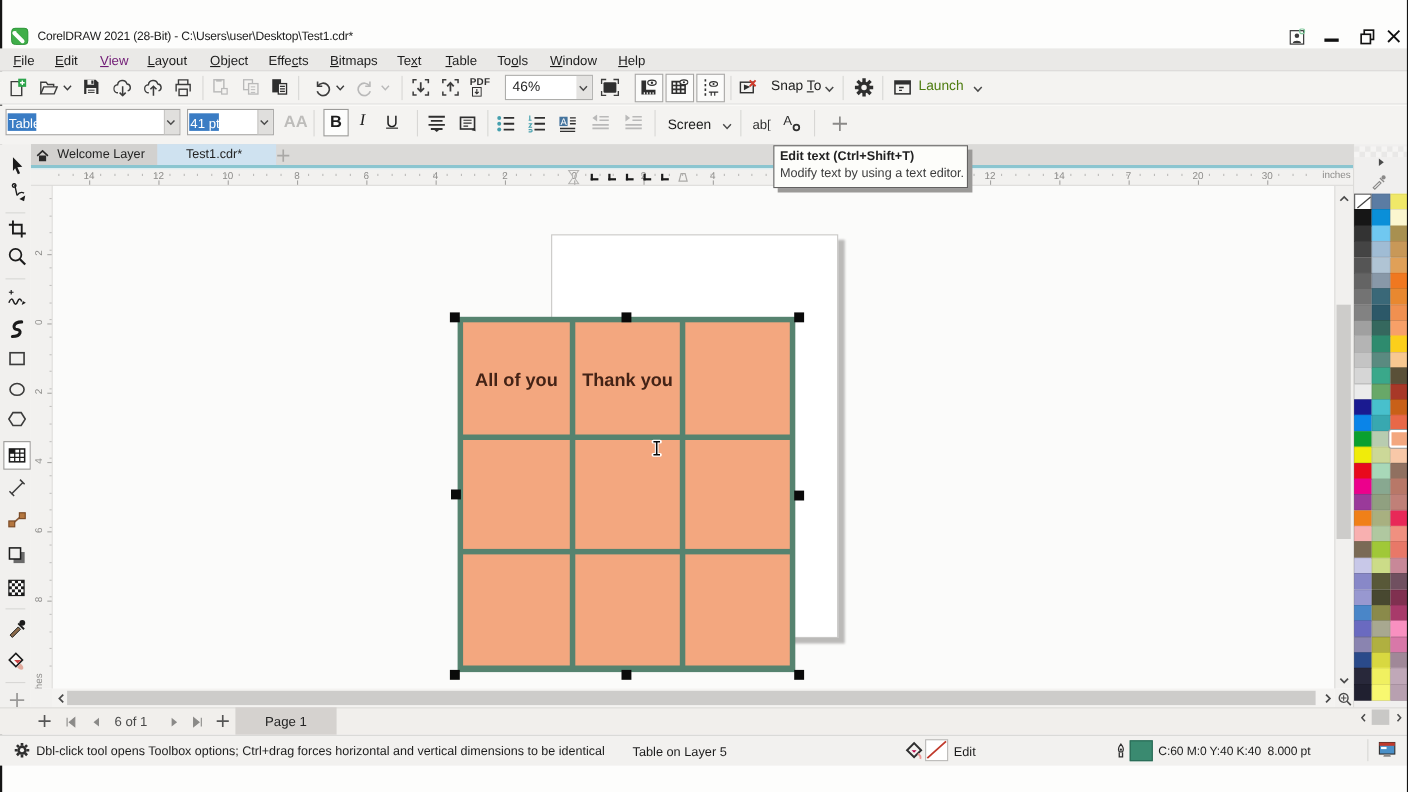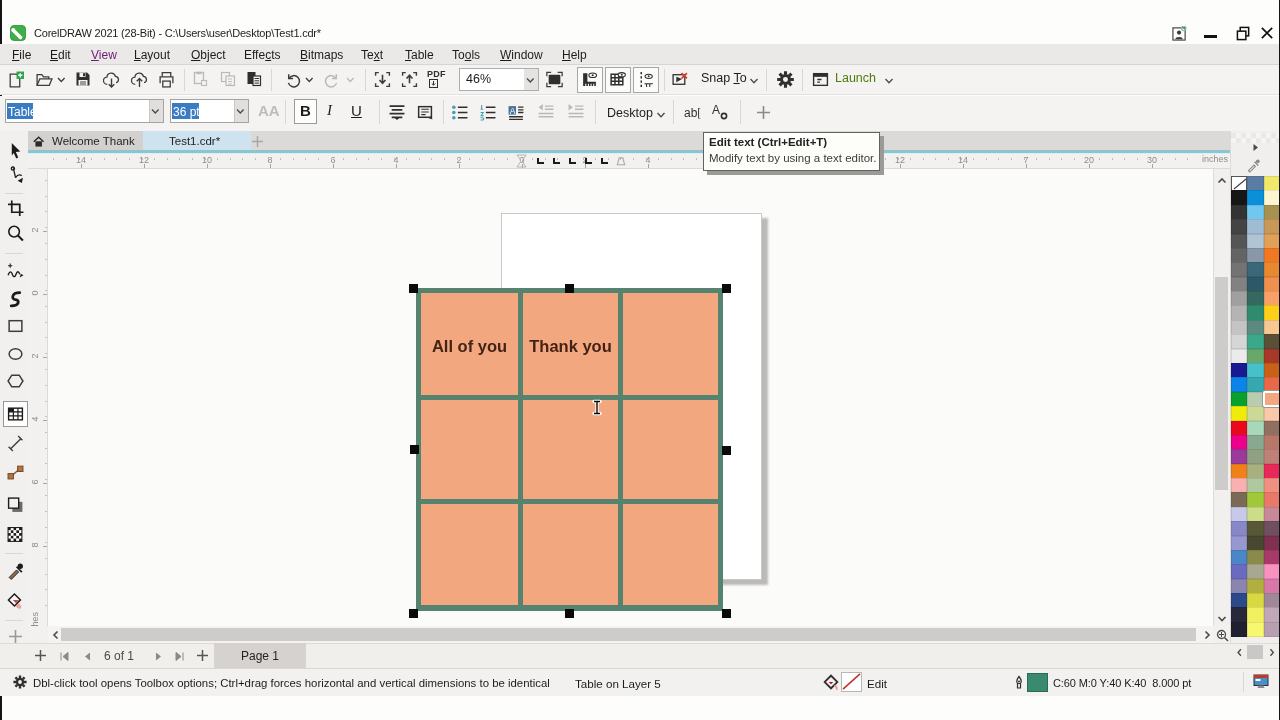--- a/index.html
+++ b/index.html
@@ -238,21 +238,21 @@
 <div class="ab" style="left:5px;top:99px;width:159px;height:24px;background:#fff;border:1px solid #a5a4a2"></div>
 <div class="ab" style="left:7px;top:103px;width:26px;height:16px;background:#3a7cc4"></div>
 <div class="ab" style="left:8px;top:105px;font-size:12px;color:#fff">Table</div>
 <div class="ab" style="left:149px;top:100px;width:14px;height:22px;background:#e0dfdd;border-left:1px solid #c8c7c5"></div>
 <svg style="position:absolute;left:151px;top:107px" width="9" height="9" viewBox="0 0 9 9">
     <path d="M1 2.5 l3.3 3.5 L7.6 2.5" fill="none" stroke="#4a4a4a" stroke-width="1.3"></path>
   </svg>
 
 <div class="ab" style="left:170px;top:99px;width:79px;height:24px;background:#fff;border:1px solid #a5a4a2"></div>
 <div class="ab" style="left:172px;top:103px;width:27px;height:16px;background:#3a7cc4"></div>
-<div class="ab" style="left:173px;top:105px;font-size:12px;color:#fff">36 pt</div>
+<div class="ab" style="left:173px;top:105px;font-size:12px;color:#fff">41 pt</div>
 <div class="ab" style="left:234px;top:100px;width:14px;height:22px;background:#e0dfdd;border-left:1px solid #c8c7c5"></div>
 <svg style="position:absolute;left:236px;top:107px" width="9" height="9" viewBox="0 0 9 9">
     <path d="M1 2.5 l3.3 3.5 L7.6 2.5" fill="none" stroke="#4a4a4a" stroke-width="1.3"></path>
   </svg>
 
 <div class="ab" style="left:258px;top:102px;font-size:15px;font-weight:bold;color:#bdbcba">AA</div>
 <div class="sep" style="left:285px;top:100px;height:24px"></div>
 
 <div class="ab" style="left:294px;top:99px;width:23px;height:25px;background:#fdfdfc;border:1px solid #9b9a98"></div>
 <div class="ab" style="left:300px;top:102px;font-size:15px;font-weight:bold;color:#1c1c1c">B</div>
@@ -296,21 +296,21 @@
     <path d="M1 3 l4 3 v-6 z" fill="#b9b9b9"></path>
     <path d="M7 2 h8 M7 5 h8 M1 9 h14 M1 12 h14" stroke="#b9b9b9" stroke-width="1.4"></path>
   </svg>
 
 <svg style="position:absolute;left:567px;top:104px" width="18" height="17" viewBox="0 0 16 16">
     <path d="M5 3 l-4 3 v-6 z" fill="#b9b9b9"></path>
     <path d="M7 2 h8 M7 5 h8 M1 9 h14 M1 12 h14" stroke="#b9b9b9" stroke-width="1.4"></path>
   </svg>
 <div class="sep" style="left:595px;top:100px;height:24px"></div>
 
-<div class="ab" style="left:607px;top:106px;font-size:12.5px;color:#1c1c1c">Desktop</div>
+<div class="ab" style="left:607px;top:106px;font-size:12.5px;color:#1c1c1c">Screen</div>
 <svg style="position:absolute;left:656px;top:110px" width="10" height="10" viewBox="0 0 10 10">
     <path d="M1.5 3 l3.5 3.8 L8.5 3" fill="none" stroke="#4a4a4a" stroke-width="1.3"></path>
   </svg>
 <div class="sep" style="left:673px;top:100px;height:24px"></div>
 
 <div class="ab" style="left:684px;top:106px;font-size:12px;color:#2f2f2f">ab<span style="font-family:'Liberation Serif',serif">[</span></div>
 
 <div class="ab" style="left:712px;top:103px;font-size:12px;color:#2f2f2f">A</div>
 <svg style="position:absolute;left:720px;top:112px" width="8" height="8" viewBox="0 0 8 8">
     <circle cx="4" cy="4" r="2.6" fill="none" stroke="#2f2f2f" stroke-width="1.6"></circle>
@@ -323,21 +323,21 @@
 
 <div class="ab" style="left:28px;top:131px;width:1203px;height:20px;background:#dbdad8"></div>
 
 <div class="ab" style="left:28px;top:131px;width:115px;height:20px;background:#d2d1cf"></div>
 
 <svg style="position:absolute;left:33px;top:136px" width="13" height="13" viewBox="0 0 16 16">
     <path d="M1 7 L7 1.5 L13 7" fill="none" stroke="#2a2a2a" stroke-width="1.8"></path>
     <path d="M3 6.5 V13 h8 V6.5" fill="#2a2a2a"></path>
   </svg>
 
-<div class="ab" style="left:52px;top:135px;font-size:11.5px;color:#242424">Welcome Thank</div>
+<div class="ab" style="left:52px;top:135px;font-size:11.5px;color:#242424">Welcome Layer</div>
 
 <div class="ab" style="left:143px;top:131px;width:108px;height:20px;background:#cfe2f0"></div>
 
 <div class="ab" style="left:169px;top:135px;font-size:11.5px;color:#242424">Test1.cdr*</div>
 
 <svg style="position:absolute;left:251px;top:135px" width="13" height="13" viewBox="0 0 13 13">
     <path d="M6.5 1 v11 M1 6.5 h11" stroke="#a9a8a6" stroke-width="1.5"></path>
   </svg>
 
 <div class="ab" style="left:28px;top:150px;width:1203px;height:3px;background:#8ac5d0"></div>
@@ -699,21 +699,21 @@
 
 <svg style="position:absolute;left:590px;top:394px" width="16" height="27" viewBox="0 0 16 16">
     <path d="M4 2 h6 M7 2 v12 M4 14 h6" stroke="#fff" stroke-width="3.4" stroke-linecap="round"></path>
     <path d="M4 2 h6 M7 2 v12 M4 14 h6" stroke="#0a0a0a" stroke-width="1.4"></path>
   </svg>
 
 <div class="ab" style="left:707px;top:136px;width:177px;height:39px;background:#9b9a98"></div>
 
 <div class="ab" style="left:703px;top:132px;width:177px;height:39px;background:#fdfdfa;border:1px solid #636261"></div>
 
-<div class="ab" style="left:709px;top:136px;font-size:11.5px;font-weight:bold;color:#222">Edit text (Ctrl+Edit+T)</div>
+<div class="ab" style="left:709px;top:136px;font-size:11.5px;font-weight:bold;color:#222">Edit text (Ctrl+Shift+T)</div>
 
 <div class="ab" style="left:709px;top:152px;font-size:11.5px;color:#3c3c3c">Modify text by using a text editor.</div>
 
 <div class="ab" style="left:1213px;top:169px;width:17px;height:457px;background:#f1f0ee;border-left:1px solid #dcdbd9"></div>
 
 <svg style="position:absolute;left:1217px;top:176px" width="10" height="10" viewBox="0 0 10 10">
     <path d="M1.5 6.5 L5 3 l3.5 3.5" fill="none" stroke="#4a4a4a" stroke-width="1.6"></path>
   </svg>
 
 <div class="ab" style="left:1215px;top:277px;width:13px;height:213px;background:#cdccca"></div>

